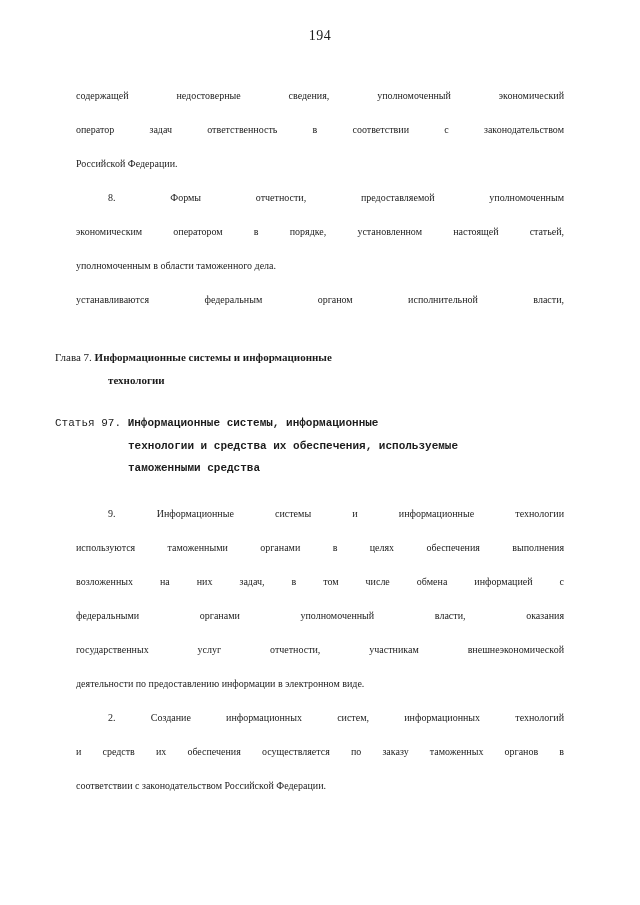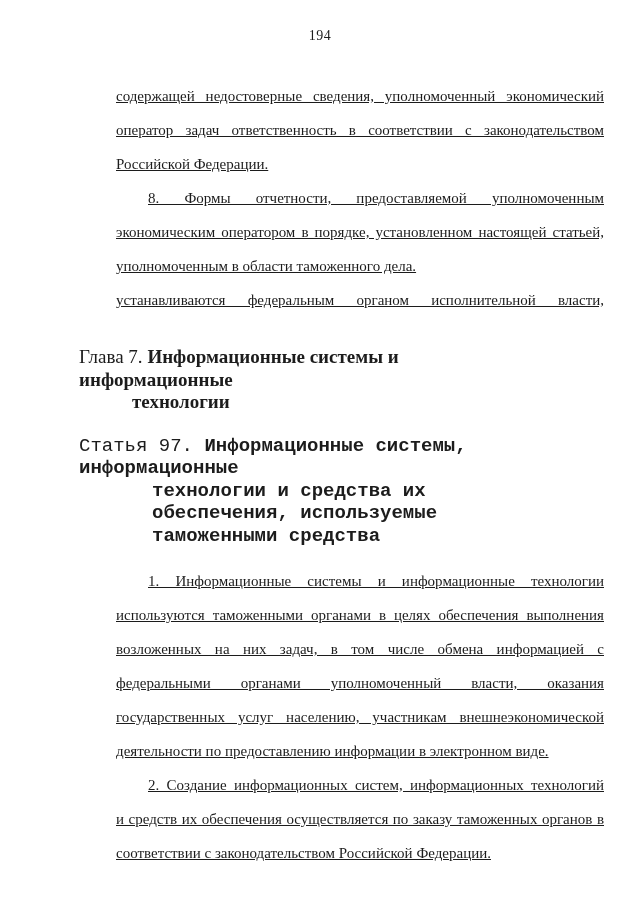--- a/index.html
+++ b/index.html
@@ -17,39 +17,38 @@
     color: #1c1c1c;
   }
   .pagenum {
     margin-top: 28px;
     text-align: center;
     font-size: 14px;
     line-height: 16px;
     letter-spacing: 0.5px;
   }
   .textblock {
-    margin-left: 116px;
+    margin-left: 76px;
     width: 488px;
-    font-size: 15px;
+    font-size: 10px;
     line-height: 34px;
-    text-decoration: underline;
   }
   .block-a { margin-top: 35px; }
   .block-b { margin-top: 17px; }
   .tline {
     text-align: justify;
     text-align-last: justify;
     white-space: normal;
   }
   .tline.last { text-align-last: left; }
   .tline.indent { text-indent: 32px; }
   .heading {
-    margin-left: 79px;
+    margin-left: 55px;
     width: 420px;
-    font-size: 19px;
+    font-size: 11px;
     line-height: 22.5px;
   }
   .heading b { font-weight: bold; }
   .heading-chapter { margin-top: 29px; }
   .heading-chapter .hline.cont { padding-left: 53px; }
   .heading-article { margin-top: 21px; font-family: Liberation Mono, monospace; }
   .heading-article .hline.cont { padding-left: 73px; }
 </style>
 </head>
 <body>
@@ -78,25 +77,25 @@
     </div>
 
   <div class="heading heading-article">
       <div class="hline"><span>Статья 97. </span><b>Информационные системы, информационные</b></div>
       <div class="hline cont"><b>технологии и средства их обеспечения, используемые</b></div>
       <div class="hline cont"><b>таможенными средства</b></div>
     </div>
 
   <div class="textblock block-b">
     <div>
-        <div class="tline indent">1. Информационные системы и информационные технологии</div>
+        <div class="tline indent">9. Информационные системы и информационные технологии</div>
         <div class="tline">используются таможенными органами в целях обеспечения выполнения</div>
         <div class="tline">возложенных на них задач, в том числе обмена информацией с</div>
         <div class="tline">федеральными органами уполномоченный власти, оказания</div>
-        <div class="tline">государственных услуг населению, участникам внешнеэкономической</div>
+        <div class="tline">государственных услуг отчетности, участникам внешнеэкономической</div>
         <div class="tline last">деятельности по предоставлению информации в электронном виде.</div>
       </div>
     <div>
         <div class="tline indent">2. Создание информационных систем, информационных технологий</div>
         <div class="tline">и средств их обеспечения осуществляется по заказу таможенных органов в</div>
         <div class="tline last">соответствии с законодательством Российской Федерации.</div>
       </div>
   </div>
 
 </div>

